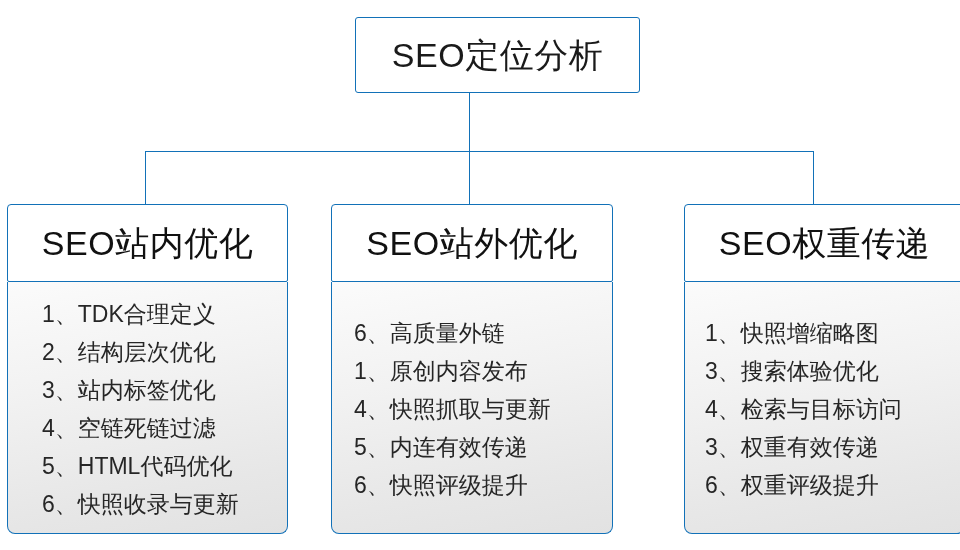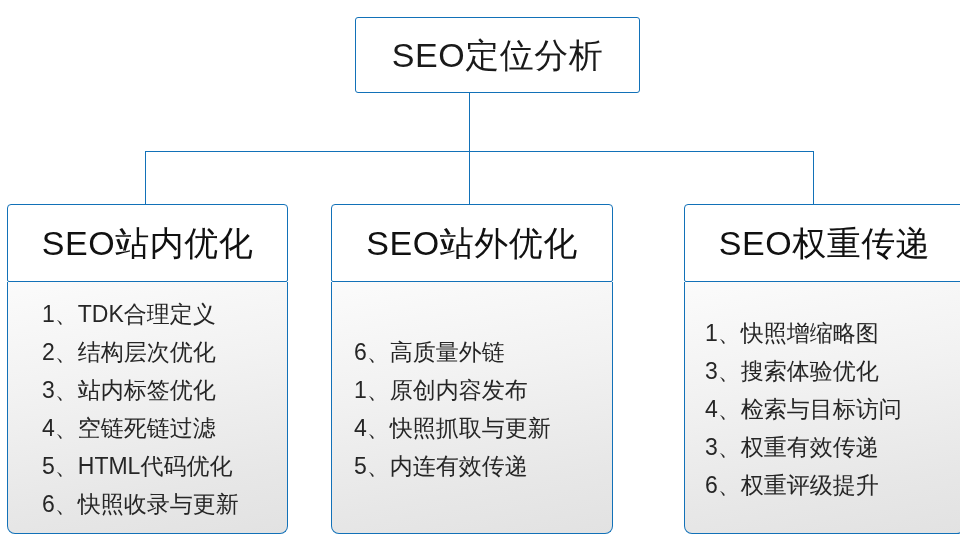--- a/index.html
+++ b/index.html
@@ -139,20 +139,21 @@
 
   <div class="branch col-1">
     <div class="branch-header">
       <span class="branch-title">SEO站外优化</span>
     </div>
     <div class="branch-body">
       <div class="item">6、高质量外链</div>
       <div class="item">1、原创内容发布</div>
       <div class="item">4、快照抓取与更新</div>
       <div class="item">5、内连有效传递</div>
+      <div class="item">6、快照评级提升</div>
     </div>
   </div>
 
   <div class="branch col-2">
     <div class="branch-header">
       <span class="branch-title">SEO权重传递</span>
     </div>
     <div class="branch-body">
       <div class="item">1、快照增缩略图</div>
       <div class="item">3、搜索体验优化</div>

